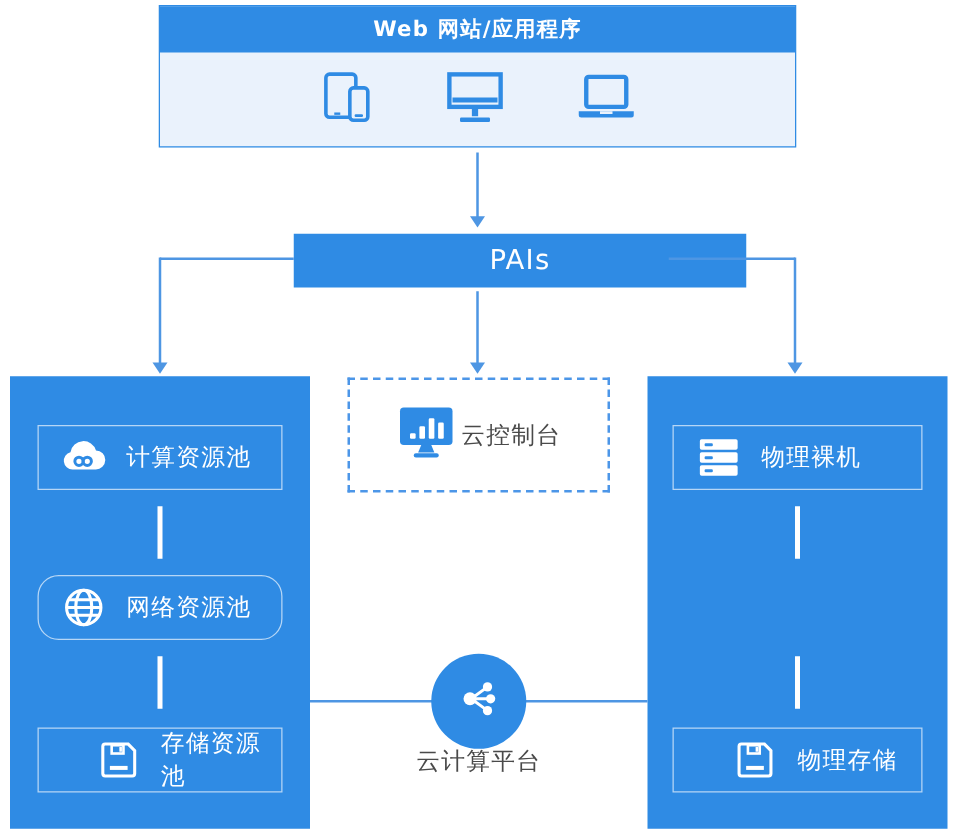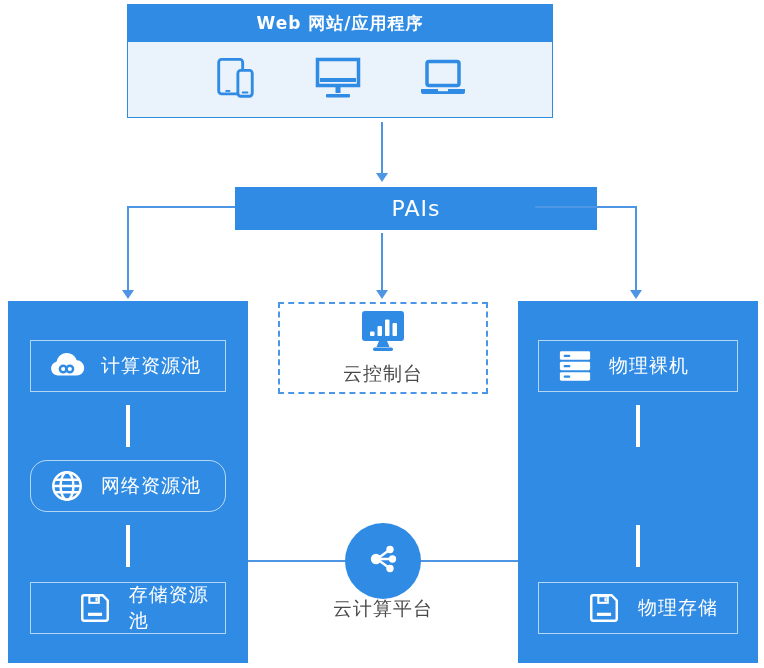--- a/index.html
+++ b/index.html
@@ -8,36 +8,36 @@
     --light:#EAF2FC;
     --dash:#4C96E8;
     --textdark:#4A4A4A;
     --itemborder:rgba(255,255,255,0.65);
   }
   *{margin:0;padding:0;box-sizing:border-box;}
   body{background:#fff;font-family:"DejaVu Sans","Liberation Sans",sans-serif;}
   .canvas{position:relative;width:764px;height:668px;background:#fff;overflow:hidden;}
 
   
-  .top-box{position:absolute;left:127px;top:4px;width:426px;height:114px;border:1px solid var(--primary);background:var(--light);}
+  .top-box{position:absolute;left:127px;top:4px;width:510px;height:114px;border:1px solid var(--primary);background:var(--light);}
   .top-box-header{height:37px;background:var(--primary);color:#fff;font-size:17px;font-weight:600;
     display:flex;align-items:center;justify-content:center;letter-spacing:1px;}
   .top-box-body{height:75px;display:flex;align-items:center;justify-content:center;gap:56px;color:var(--primary);}
 
   
   .pais-box{position:absolute;left:235px;top:187px;width:362px;height:43px;background:var(--primary);
     color:#fff;font-size:22px;font-weight:500;letter-spacing:1px;display:flex;align-items:center;justify-content:center;}
 
   
   .cline{position:absolute;background:var(--line);}
   .ahead{position:absolute;width:0;height:0;border-left:6px solid transparent;border-right:6px solid transparent;border-top:9px solid var(--line);}
 
   
   .console-box{position:absolute;left:278px;top:302px;width:210px;height:92px;border:2px dashed var(--dash);
-    background:#fff;display:flex;flex-direction:column;align-items:center;justify-content:center;gap:4px;}
+    background:#fff;display:flex;flex-direction:row;align-items:center;justify-content:center;gap:4px;}
   .console-label{color:var(--textdark);font-size:19px;letter-spacing:1px;}
 
   
   .panel{position:absolute;top:301px;width:240px;height:362px;background:var(--primary);text-decoration:underline;}
   .panel.left{left:8px;}
   .panel.right{left:518px;}
   .panel-item{position:absolute;height:52px;border:1px solid var(--itemborder);
     display:flex;align-items:center;padding-left:17px;gap:15px;}
   .panel.left .panel-item{left:22px;width:196px;}
   .panel.right .panel-item{left:20px;width:200px;}

